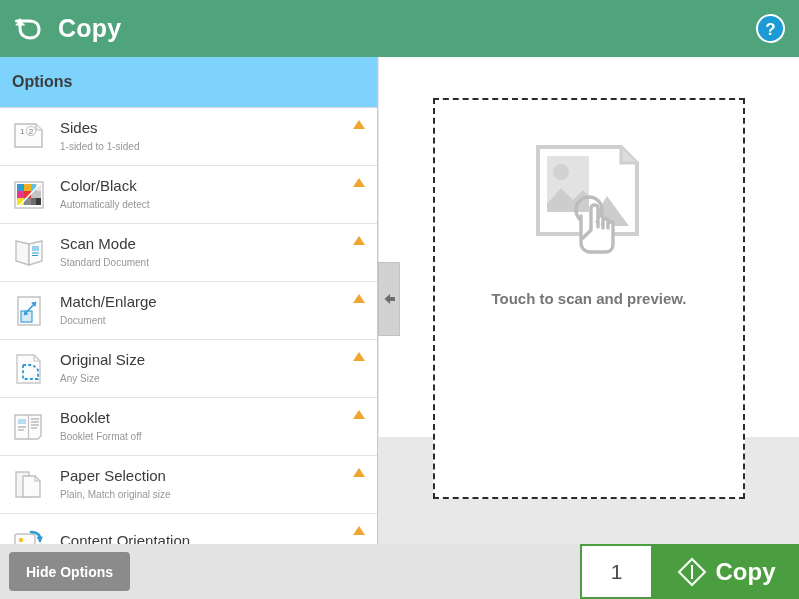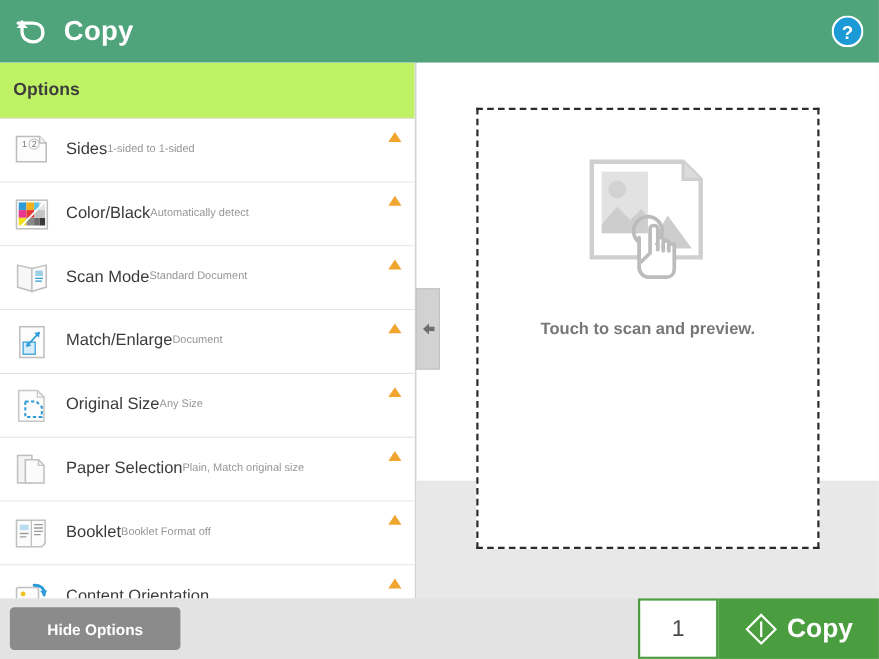--- a/index.html
+++ b/index.html
@@ -27,36 +27,36 @@
   .help-btn {
     position:absolute; right:14px; top:14px; width:29px; height:29px; cursor:pointer;
   }
 
   
   .sidebar {
     position:absolute; top:57px; left:0; width:378px; height:487px;
     background:#ffffff; border-right:1px solid #c9c9c9; overflow:hidden;
   }
   .options-head {
-    height:51px; background:#bef264; border-bottom:1px solid #d8d8d8;
+    height:51px; background:#7dd3fc; border-bottom:1px solid #d8d8d8;
     display:flex; align-items:center; padding-left:12px;
   }
   .options-head-label { font-size:16px; font-weight:bold; color:#3d3d3d; }
 
   .opt-list { position:relative; }
   .opt-row {
     position:relative; height:58px; border-bottom:1px solid #e2e2e2;
     display:flex; align-items:center; padding-left:10px; cursor:pointer;
     background:#fff;
   }
   .opt-icon {
     width:38px; height:38px; flex:0 0 38px; margin-right:12px;
     display:flex; align-items:center; justify-content:center;
   }
-  .opt-text { display:flex; flex-direction:row; justify-content:center; }
+  .opt-text { display:flex; flex-direction:column; justify-content:center; }
   .opt-title { font-size:15px; color:#3a3a3a; line-height:1.25; }
   .opt-value { font-size:10px; color:#969696; line-height:1.35; margin-top:2px; }
   .warn-tri {
     position:absolute; right:12px; top:12px;
     width:0; height:0; border-left:6px solid transparent;
     border-right:6px solid transparent; border-bottom:9px solid #f0a530;
   }
 
   
   .collapse-handle {
@@ -83,21 +83,21 @@
     margin-top:27px; font-size:15px; font-weight:bold; color:#777777;
     text-align:center; line-height:1.55; max-width:240px;
   }
 
   
   .bottom-bar {
     position:absolute; left:0; top:544px; width:799px; height:55px;
     background:#e3e3e3; display:flex; align-items:center;
   }
   .hide-options-btn {
-    margin-left:9px; height:39px; padding:0 34px; background:#8b8b8b;
+    margin-left:9px; height:39px; padding:0 17px; background:#8b8b8b;
     border-radius:4px; color:#ffffff; font-size:14px; font-weight:bold;
     display:flex; align-items:center; cursor:pointer;
   }
   .bottom-right { position:absolute; right:0; top:0; height:55px; display:flex; }
   .copy-count {
     width:73px; height:55px; background:#ffffff; border:2px solid #4a9e3f;
     display:flex; align-items:center; justify-content:center;
     font-size:21px; color:#4a4a4a; cursor:pointer;
   }
   .copy-btn {
@@ -219,46 +219,46 @@
         </div>
         <div class="opt-text">
           <span class="opt-title">Original Size</span>
           <span class="opt-value">Any Size</span>
         </div>
         <div class="warn-tri"></div>
       </div>
 
       <div class="opt-row">
         <div class="opt-icon">
-          <svg width="32" height="34" viewBox="0 0 32 34">
-            <rect x="3" y="4" width="13" height="25" fill="#f4f4f4" stroke="#c0c0c0" stroke-width="1.4"></rect>
-            <path d="M10 8 H22 L27 13 V29 H10 Z" fill="#fbfbfb" stroke="#c0c0c0" stroke-width="1.4"></path>
-            <path d="M22 8 L22 13 L27 13" fill="none" stroke="#c0c0c0" stroke-width="1.2"></path>
-          </svg>
-        </div>
-        <div class="opt-text">
-          <span class="opt-title">Paper Selection</span>
-          <span class="opt-value">Plain, Match original size</span>
-        </div>
-        <div class="warn-tri"></div>
-      </div>
-
-      <div class="opt-row">
-        <div class="opt-icon">
           <svg width="34" height="32" viewBox="0 0 34 32">
             <path d="M3 4 H29 V25 L26 28 H3 Z" fill="#fcfcfc" stroke="#c0c0c0" stroke-width="1.4"></path>
             <path d="M16.5 4 V28" stroke="#c0c0c0" stroke-width="1.2"></path>
             <rect x="6" y="8" width="8" height="5" fill="#b9dcf0"></rect>
             <path d="M6 16 H14 M6 19 H12" stroke="#9a9a9a" stroke-width="1.2"></path>
             <path d="M19 8 H27 M19 11 H27 M19 14 H27 M19 17 H25" stroke="#9a9a9a" stroke-width="1.2"></path>
           </svg>
         </div>
         <div class="opt-text">
           <span class="opt-title">Booklet</span>
           <span class="opt-value">Booklet Format off</span>
+        </div>
+        <div class="warn-tri"></div>
+      </div>
+
+      <div class="opt-row">
+        <div class="opt-icon">
+          <svg width="32" height="34" viewBox="0 0 32 34">
+            <rect x="3" y="4" width="13" height="25" fill="#f4f4f4" stroke="#c0c0c0" stroke-width="1.4"></rect>
+            <path d="M10 8 H22 L27 13 V29 H10 Z" fill="#fbfbfb" stroke="#c0c0c0" stroke-width="1.4"></path>
+            <path d="M22 8 L22 13 L27 13" fill="none" stroke="#c0c0c0" stroke-width="1.2"></path>
+          </svg>
+        </div>
+        <div class="opt-text">
+          <span class="opt-title">Paper Selection</span>
+          <span class="opt-value">Plain, Match original size</span>
         </div>
         <div class="warn-tri"></div>
       </div>
 
       <div class="opt-row">
         <div class="opt-icon">
           <svg width="34" height="30" viewBox="0 0 34 30">
             <rect x="3" y="6" width="20" height="20" rx="2" fill="#fcfcfc" stroke="#c0c0c0" stroke-width="1.4"></rect>
             <circle cx="9" cy="12" r="2.2" fill="#f2c21e"></circle>
             <circle cx="9" cy="21" r="2.2" fill="#f2c21e"></circle>

